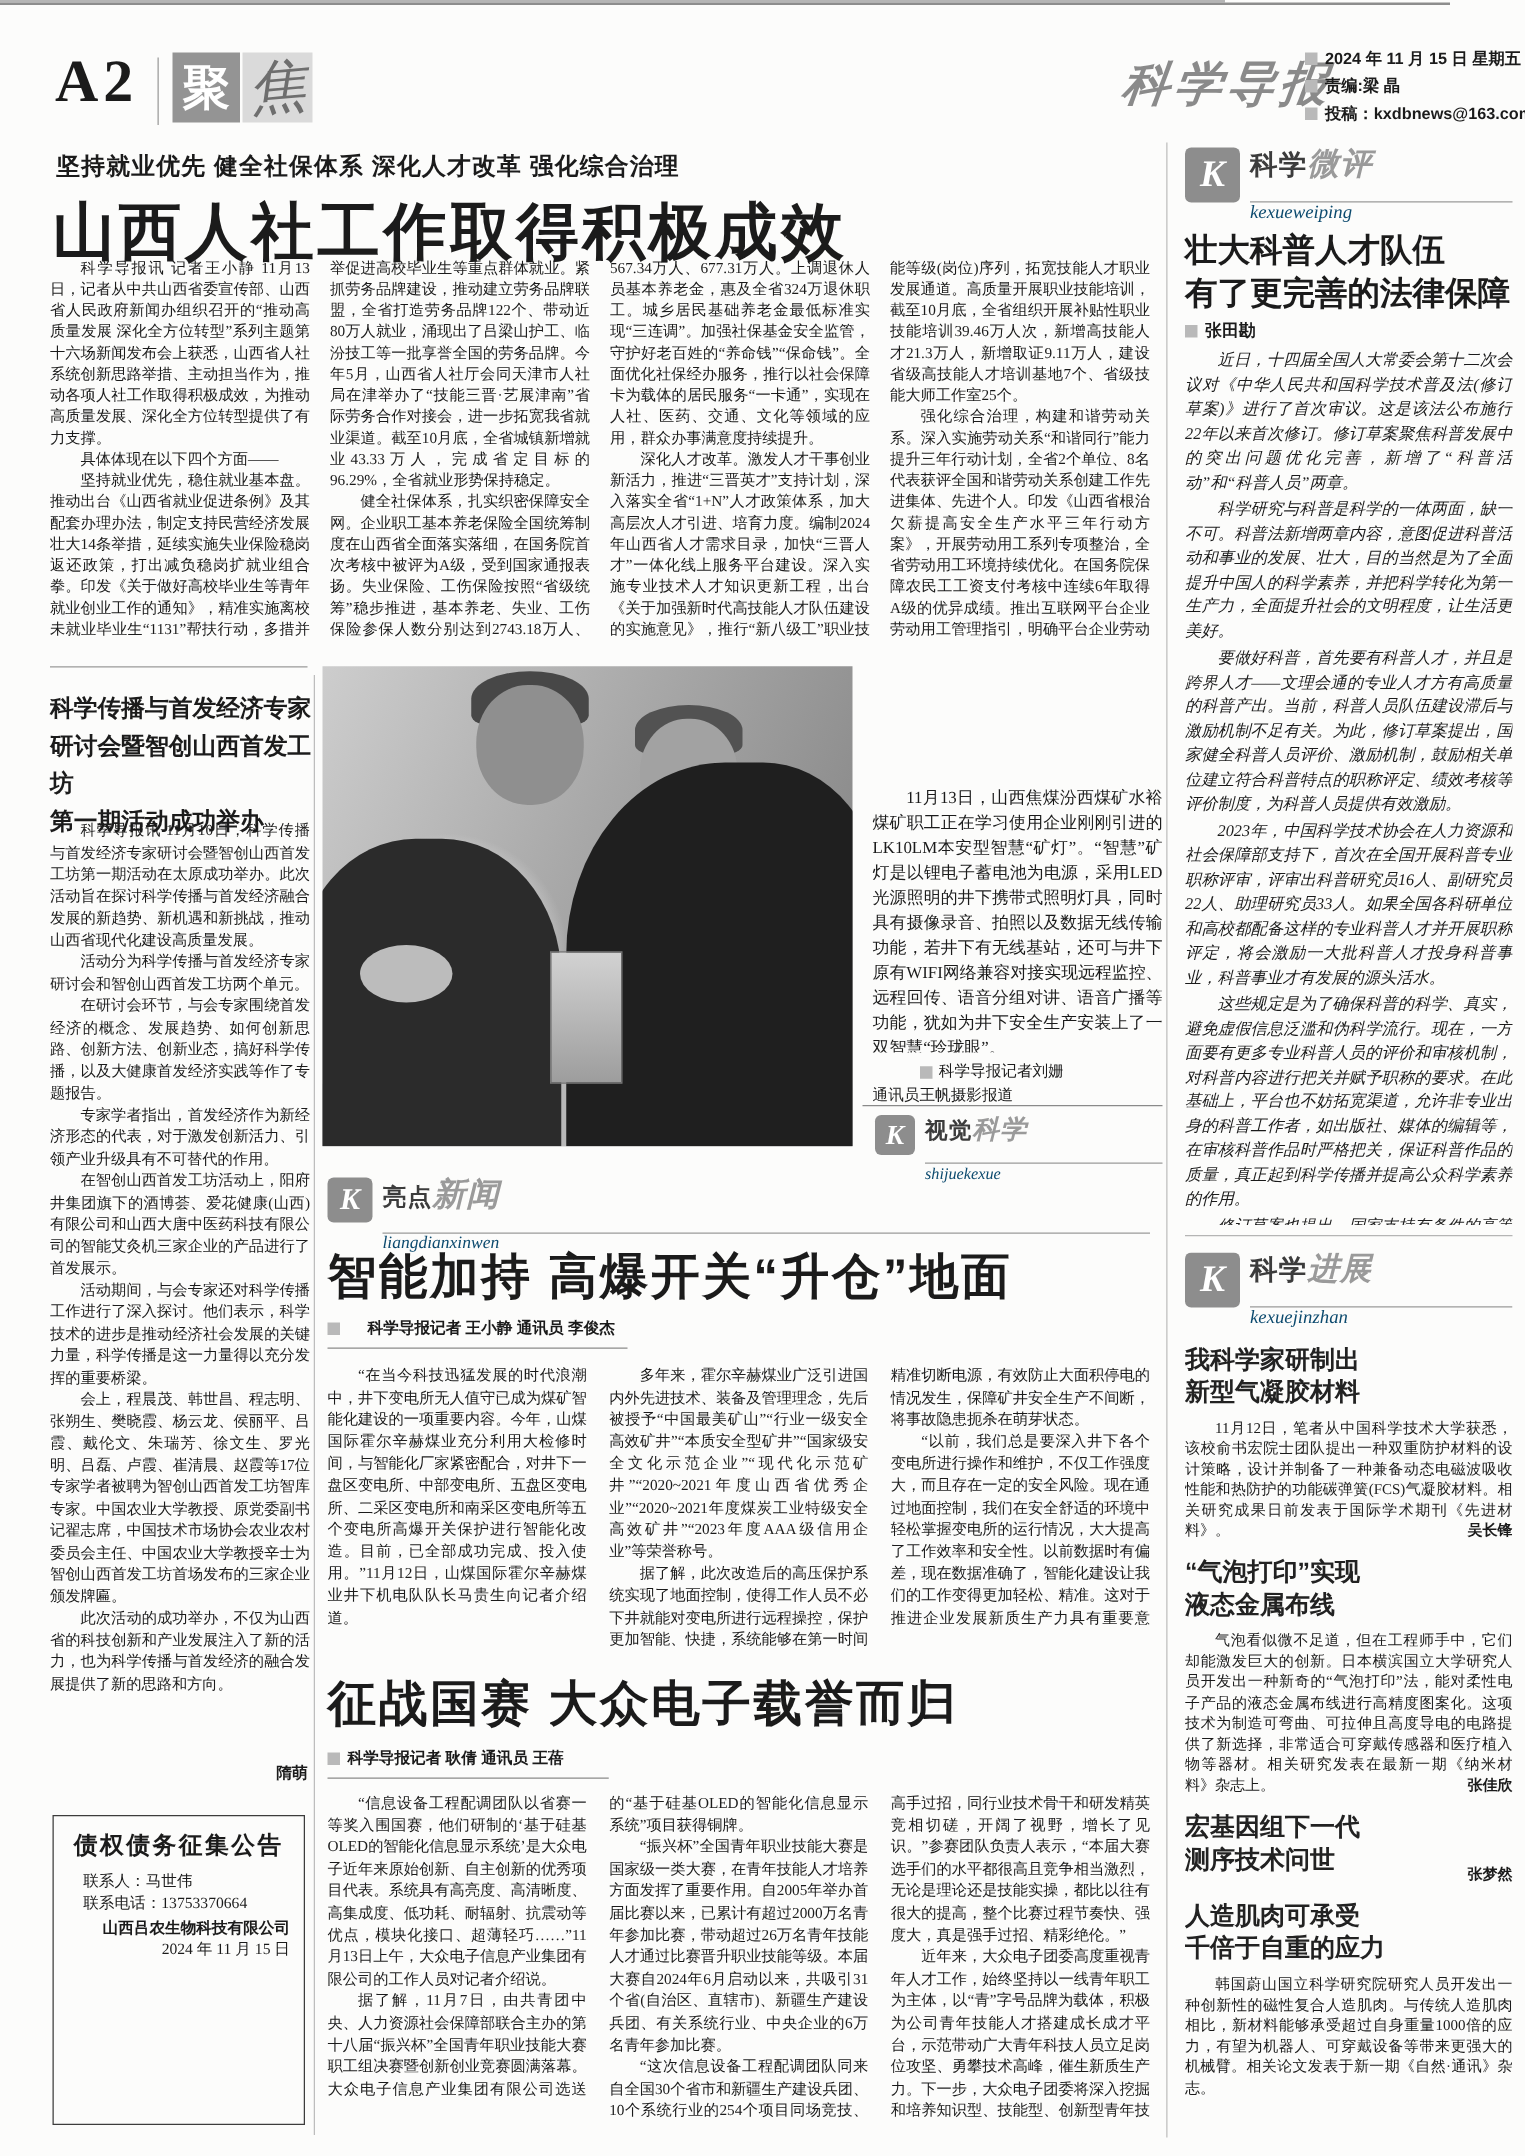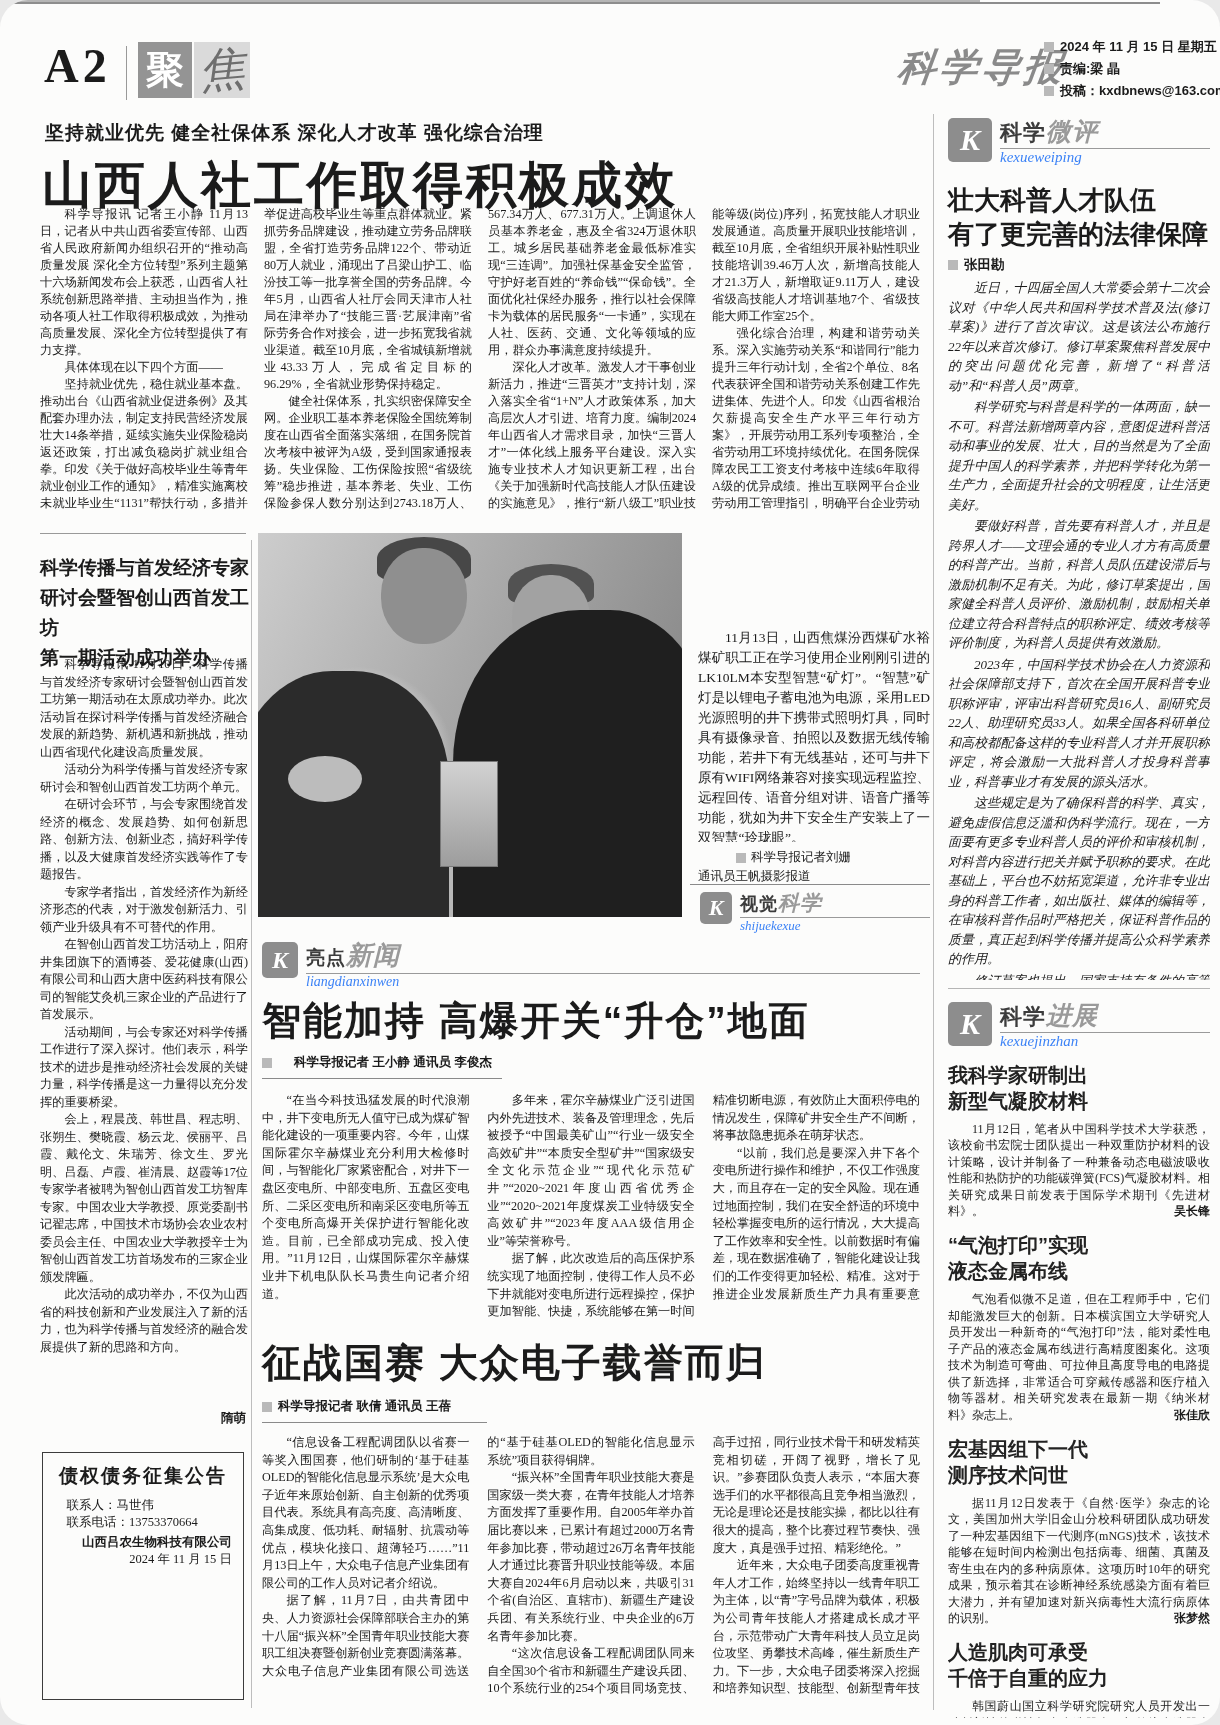--- a/index.html
+++ b/index.html
@@ -1,17 +1,17 @@
 <!DOCTYPE html>
 <html><head>
 <meta charset="utf-8">
 <style>
   html,body{margin:0;padding:0;background:#e9e9e9;}
   .page{position:relative;width:1220px;height:1725px;margin:0 auto;background:#fcfcfb;
-        font-family:"Liberation Serif","DejaVu Serif",serif;color:#1b1b1b;overflow:hidden;border-radius:28px;}
+        font-family:"Liberation Serif","DejaVu Serif",serif;color:#1b1b1b;overflow:hidden;}
   .abs{position:absolute;}
   .hz{position:absolute;background:#b5b5b5;height:1px;}
   .vt{position:absolute;background:#bdbdbd;width:1px;}
   .sans{font-family:"Liberation Sans","DejaVu Sans",sans-serif;}
   p{margin:0;text-indent:2em;text-align:justify;}
 
   
   .page-no{left:44px;top:38px;font-size:48px;font-weight:bold;letter-spacing:4px;}
   .hdr-vline{left:126px;top:46px;height:54px;background:#999;}
   .ju-box{left:138px;top:42px;width:54px;height:56px;background:#949494;display:flex;align-items:center;justify-content:center;}
@@ -68,21 +68,21 @@
   
   .logo{display:flex;gap:8px;align-items:flex-start;}
   .kbox{flex:0 0 auto;background:#8d8d8d;color:#fff;border-radius:5px;display:flex;align-items:center;justify-content:center;
         font-family:"Liberation Serif",serif;font-weight:bold;font-style:italic;}
   .kbox.k44{width:44px;height:44px;font-size:30px;}
   .kbox.k34{width:36px;height:36px;font-size:24px;}
   .kbox.k30{width:32px;height:32px;font-size:22px;}
   .logo-right{flex:1;}
   .logo-title{font-weight:bold;color:#3c3c3c;letter-spacing:1px;line-height:1.1;}
   .logo-title .script{font-weight:bold;font-style:italic;color:#9a9a9a;}
-  .logo-sub{border-top:1.5px solid #9a9a9a;margin-top:2px;font-style:italic;color:#3b82f6;
+  .logo-sub{border-top:1.5px solid #9a9a9a;margin-top:15px;font-style:italic;color:#0c4a6e;
             font-family:"Liberation Serif",serif;}
 
   .wp-logo{left:948px;top:118px;width:262px;}
   .wp-logo .logo-title{font-size:22px;} .wp-logo .logo-title .script{font-size:25px;} .wp-logo .logo-sub{font-size:15px;}
   .wp-head{left:948px;top:184px;width:262px;font-size:26px;font-weight:800;line-height:1.3;white-space:pre-line;
            font-family:"Liberation Sans","DejaVu Sans",sans-serif;}
   .wp-author{left:948px;top:256px;font-size:13.5px;font-weight:bold;display:flex;gap:6px;align-items:center;}
   .wp-body{left:948px;top:278px;width:262px;height:702px;overflow:hidden;font-style:italic;font-size:13px;line-height:19.5px;}
   .wp-body p{margin-bottom:2px;}
 
@@ -291,21 +291,20 @@
     <p class="jz-body">11月12日，笔者从中国科学技术大学获悉，该校俞书宏院士团队提出一种双重防护材料的设计策略，设计并制备了一种兼备动态电磁波吸收性能和热防护的功能碳弹簧(FCS)气凝胶材料。相关研究成果日前发表于国际学术期刊《先进材料》。</p>
     <div class="jz-auth">吴长锋</div>
 
     <div class="jz-title">“气泡打印”实现
 液态金属布线</div>
     <p class="jz-body">气泡看似微不足道，但在工程师手中，它们却能激发巨大的创新。日本横滨国立大学研究人员开发出一种新奇的“气泡打印”法，能对柔性电子产品的液态金属布线进行高精度图案化。这项技术为制造可弯曲、可拉伸且高度导电的电路提供了新选择，非常适合可穿戴传感器和医疗植入物等器材。相关研究发表在最新一期《纳米材料》杂志上。</p>
     <div class="jz-auth">张佳欣</div>
 
     <div class="jz-title">宏基因组下一代
 测序技术问世</div>
-    <p class="jz-body">据11月12日发表于《自然·医学》杂志的论文，美国加州大学旧金山分校科研团队成功研发了一种宏基因组下一代测序(mNGS)技术，该技术能够在短时间内检测出包括病毒、细菌、真菌及寄生虫在内的多种病原体。这项历时10年的研究成果，预示着其在诊断神经系统感染方面有着巨大潜力，并有望加速对新兴病毒性大流行病原体的识别。</p>
     <div class="jz-auth">张梦然</div>
 
     <div class="jz-title">人造肌肉可承受
 千倍于自重的应力</div>
     <p class="jz-body">韩国蔚山国立科学研究院研究人员开发出一种创新性的磁性复合人造肌肉。与传统人造肌肉相比，新材料能够承受超过自身重量1000倍的应力，有望为机器人、可穿戴设备等带来更强大的机械臂。相关论文发表于新一期《自然·通讯》杂志。</p>
 
   </div>
 
 </div>
 

